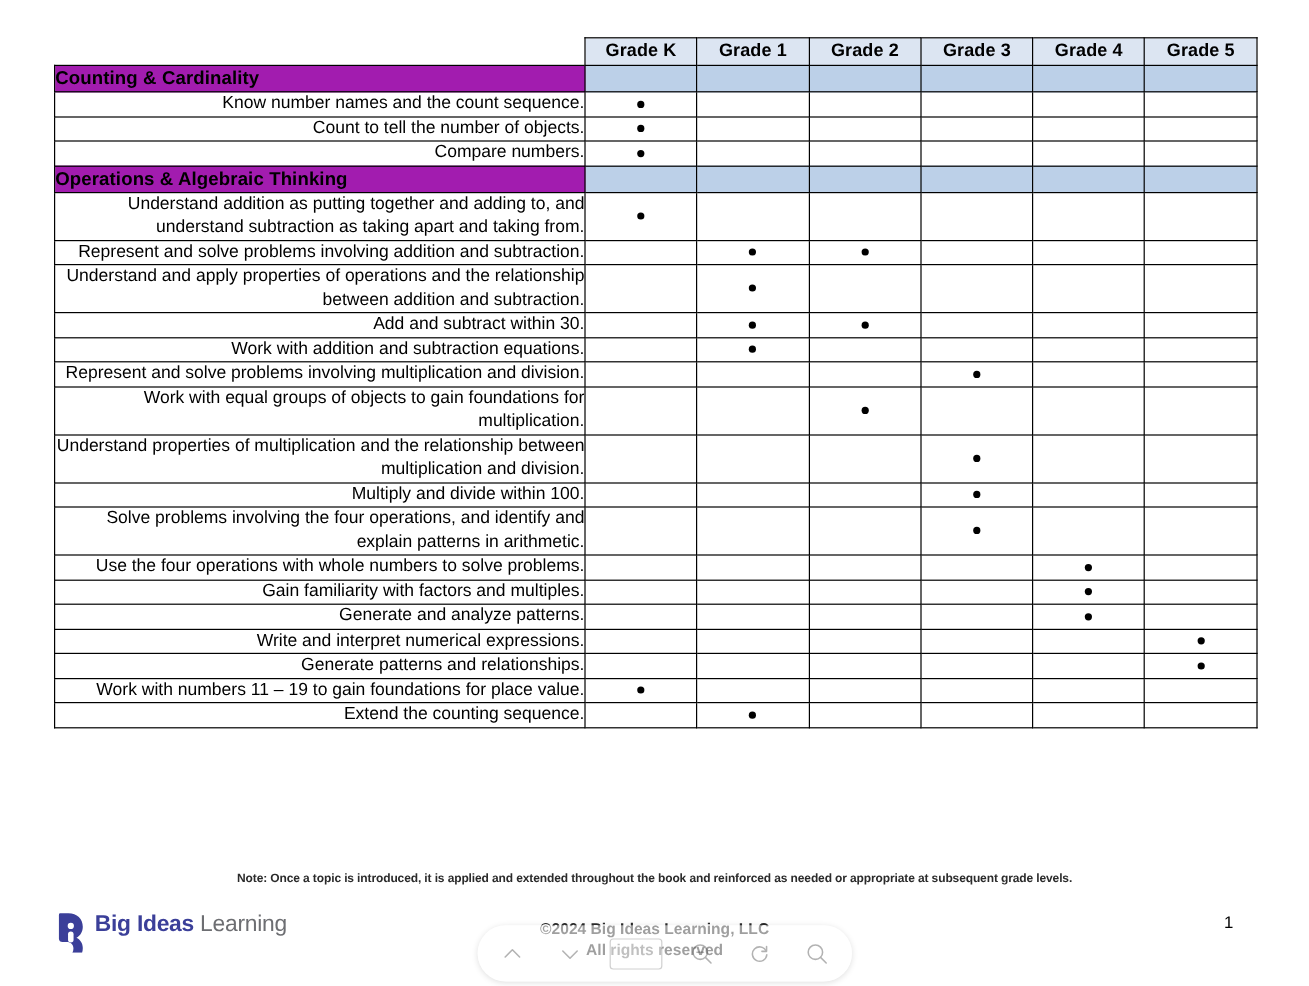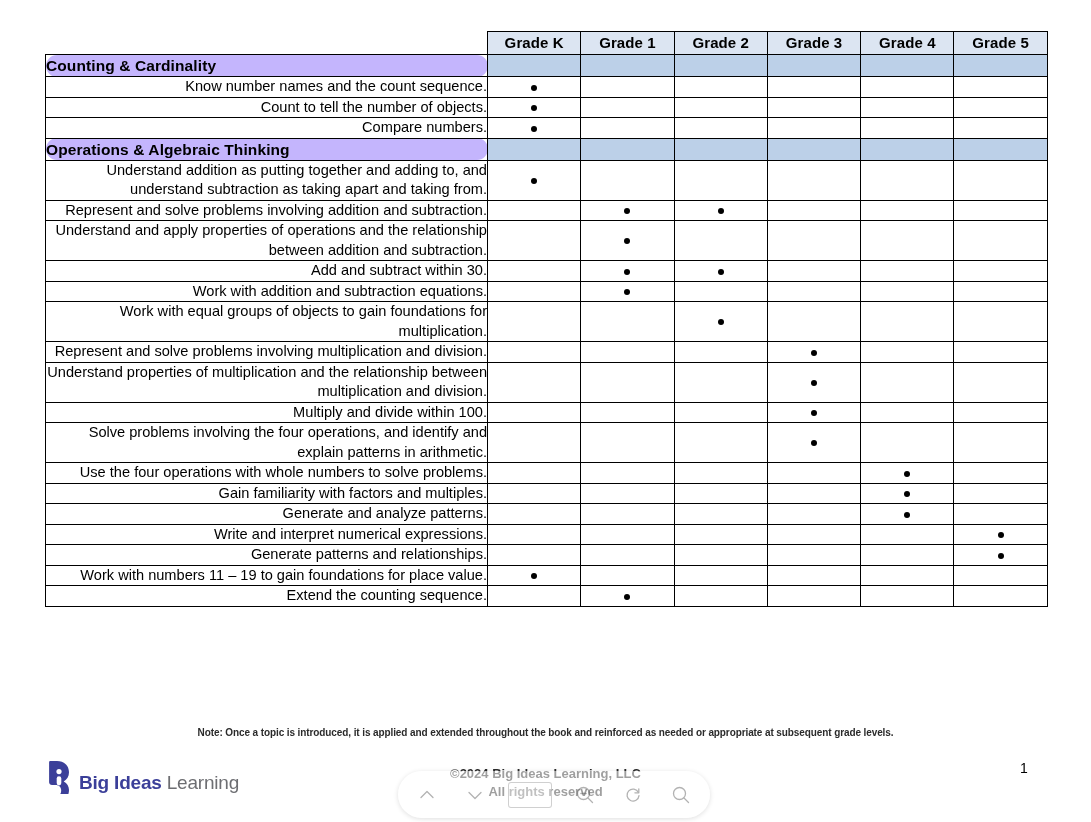--- a/index.html
+++ b/index.html
@@ -55,28 +55,27 @@
     text-align: center;
     font-size: 15px;
     font-weight: bold;
     height: 22px;
     line-height: 22px;
     letter-spacing: 0.1px;
   }
 
   
   td.section-band {
-    background: #c4b5fd;
+    background: #a21caf;
     font-weight: bold;
     font-size: 15.5px;
     height: 21px;
     line-height: 21px;
     padding-left: 5px;
     letter-spacing: 0.1px;
-    border-radius: 11px;
   }
   td.section-band-cell {
     background: #bcd0e8;
   }
 
   
   td.standard {
     font-size: 14.6px;
     line-height: 19.5px;
     padding: 1px 6px 2px 5px;
@@ -108,21 +107,21 @@
     color: #2b2b2b;
     letter-spacing: -0.1px;
   }
 
   
   #footer-logo {
     position: absolute;
     left: 48px;
     top: 760px;
     display: flex;
-    align-items: flex-end;
+    align-items: flex-start;
     gap: 9px;
   }
   #footer-logo .logo-mark {
     width: 22px;
     height: 34px;
   }
   #footer-logo .logo-text {
     font-size: 19px;
     letter-spacing: -0.2px;
     white-space: nowrap;
@@ -306,34 +305,34 @@
         <tr>
           <td class="standard">Work with addition and subtraction equations.</td>
           <td class="mark"></td>
           <td class="mark"><span class="dot"></span></td>
           <td class="mark"></td>
           <td class="mark"></td>
           <td class="mark"></td>
           <td class="mark"></td>
         </tr>
         <tr>
+          <td class="standard">Represent and solve problems involving multiplication and division.</td>
+          <td class="mark"></td>
+          <td class="mark"></td>
+          <td class="mark"></td>
+          <td class="mark"><span class="dot"></span></td>
+          <td class="mark"></td>
+          <td class="mark"></td>
+        </tr>
+        <tr>
           <td class="standard">Work with equal groups of objects to gain foundations for multiplication.</td>
           <td class="mark"></td>
           <td class="mark"></td>
           <td class="mark"><span class="dot"></span></td>
           <td class="mark"></td>
-          <td class="mark"></td>
-          <td class="mark"></td>
-        </tr>
-        <tr>
-          <td class="standard">Represent and solve problems involving multiplication and division.</td>
-          <td class="mark"></td>
-          <td class="mark"></td>
-          <td class="mark"></td>
-          <td class="mark"><span class="dot"></span></td>
           <td class="mark"></td>
           <td class="mark"></td>
         </tr>
         <tr>
           <td class="standard">Understand properties of multiplication and the relationship between multiplication and division.</td>
           <td class="mark"></td>
           <td class="mark"></td>
           <td class="mark"></td>
           <td class="mark"><span class="dot"></span></td>
           <td class="mark"></td>

